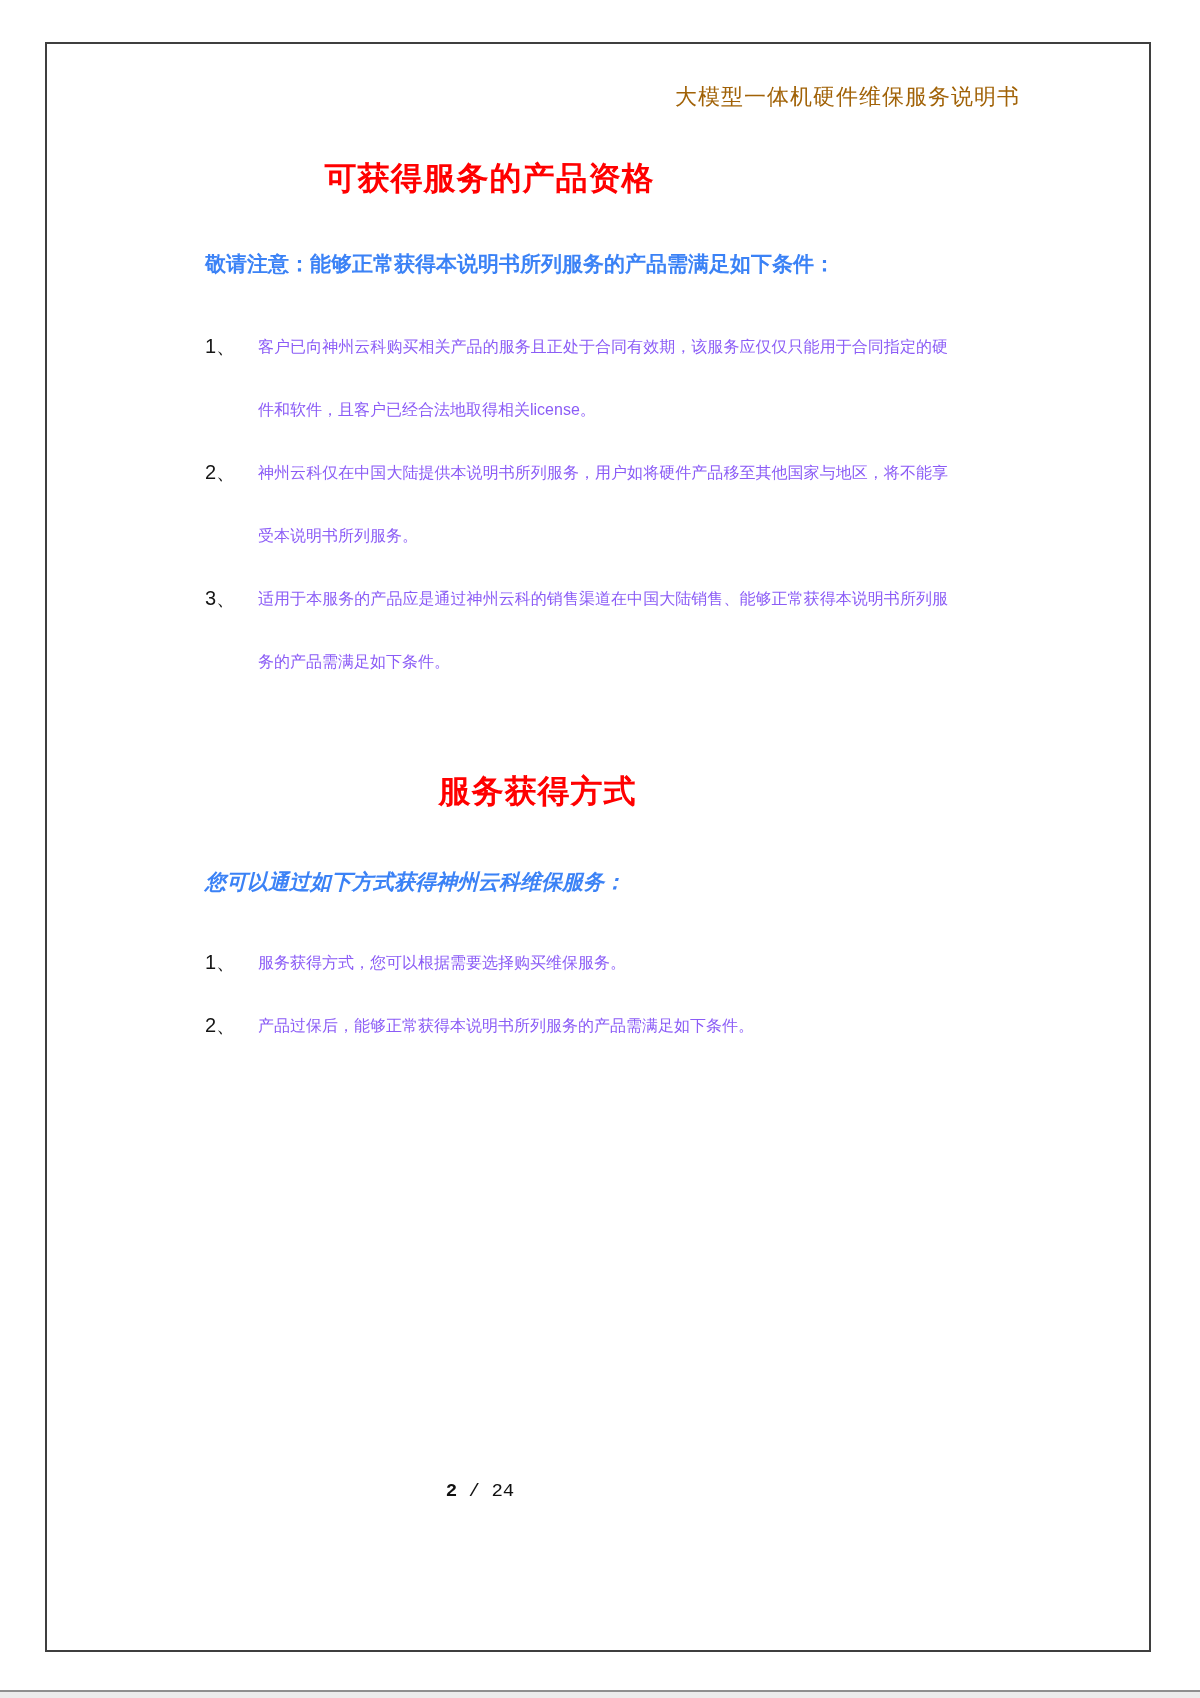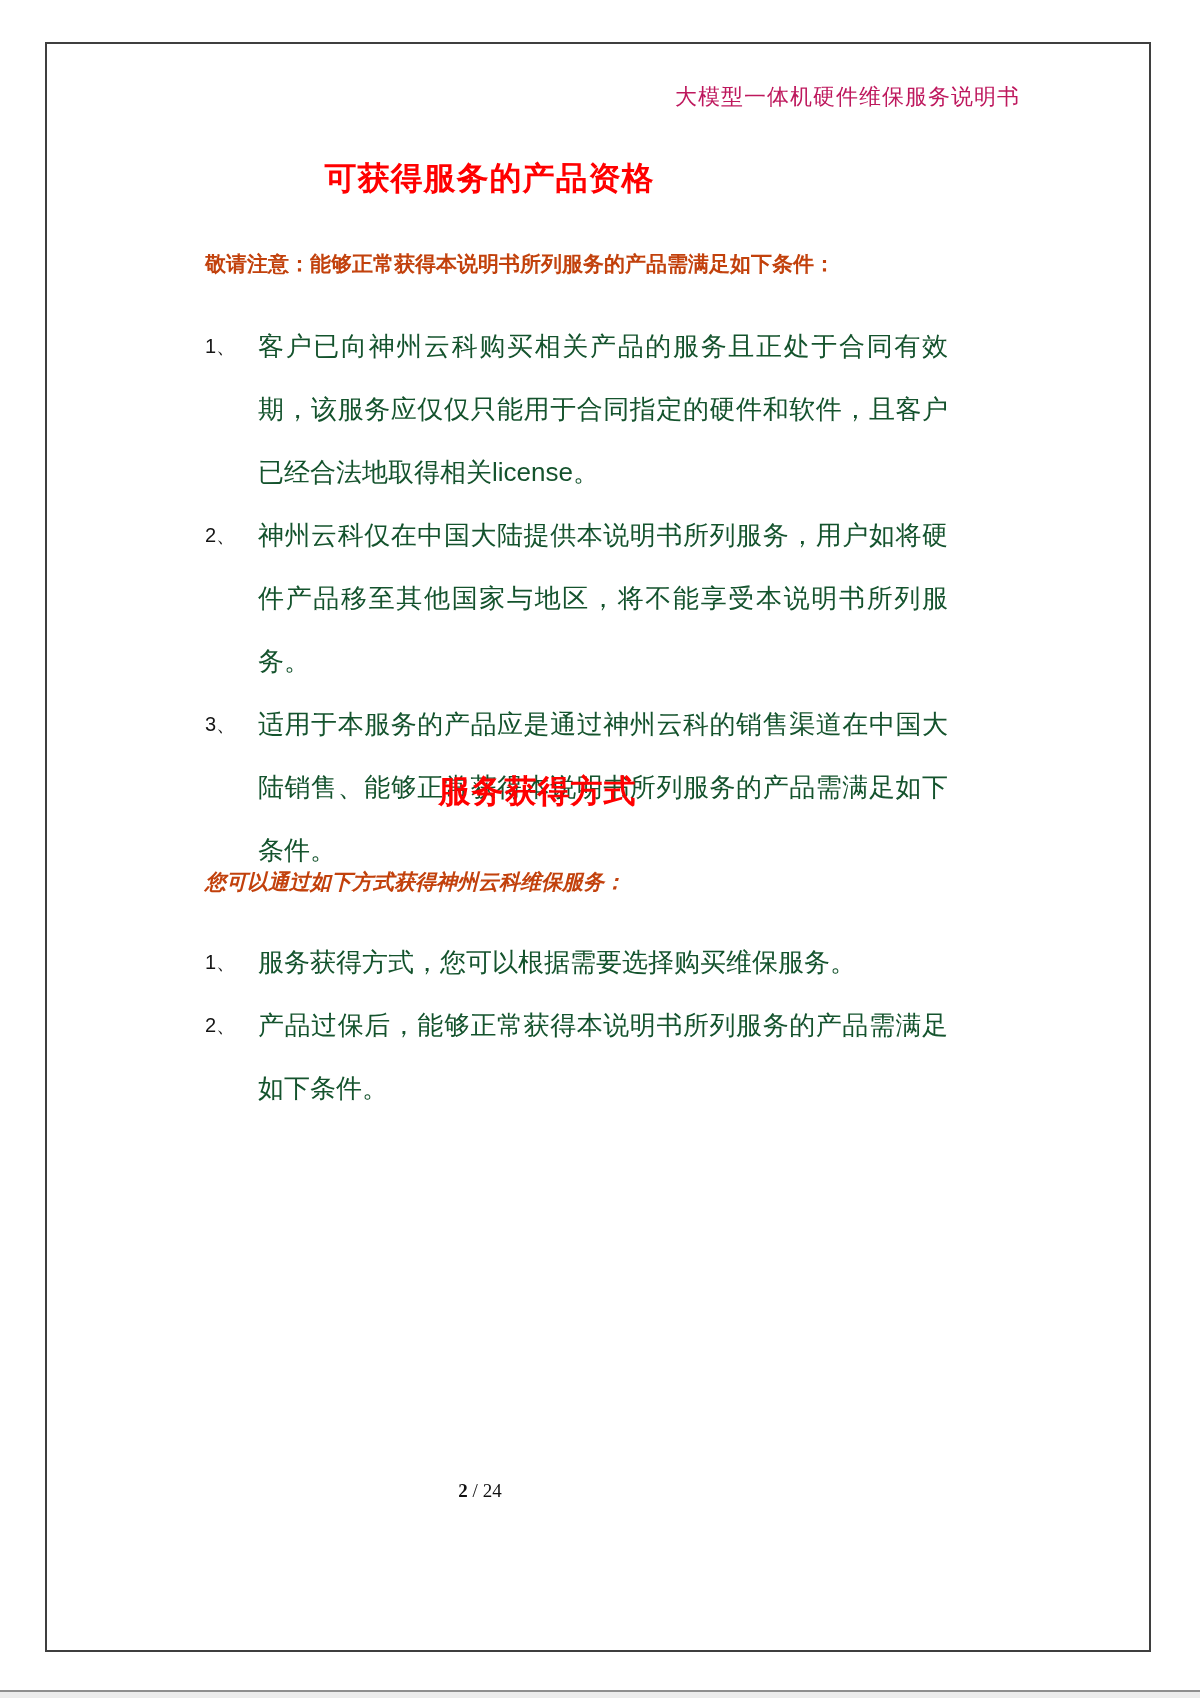--- a/index.html
+++ b/index.html
@@ -26,21 +26,21 @@
     pointer-events: none;
   }
   .doc-header {
     position: absolute;
     top: 82px;
     left: 200px;
     right: 180px;
     text-align: right;
     font-family: "Liberation Serif", "DejaVu Serif", serif;
     font-size: 22px;
-    color: #be185d;
+    color: #a16207;
     letter-spacing: 1px;
   }
   .section-title {
     position: absolute;
     left: 0;
     width: 979px;
     text-align: center;
     color: #ff0000;
     font-size: 32px;
     font-weight: 700;
@@ -48,21 +48,21 @@
     letter-spacing: 1px;
   }
   .title-1 { top: 160px; }
   .title-2 { top: 773px; padding-left: 48px; }
   .section-intro {
     position: absolute;
     left: 205px;
     width: 790px;
     font-size: 21px;
     font-weight: 700;
-    color: #c2410c;
+    color: #3b82f6;
     line-height: 28px;
   }
   .intro-1 { top: 250px; }
   .intro-2 { top: 868px; font-style: italic; }
   .num-list {
     position: absolute;
     left: 205px;
     width: 760px;
   }
   .list-1 { top: 315px; }
@@ -73,32 +73,32 @@
   }
   .list-item .num {
     flex: none;
     width: 53px;
     font-size: 20px;
     line-height: 63px;
     color: #161616;
   }
   .list-item .txt {
     width: 690px;
-    font-size: 26px;
+    font-size: 16px;
     line-height: 63px;
     text-align: justify;
-    color: #14532d;
+    color: #8b5cf6;
   }
   .doc-footer {
     position: absolute;
     top: 1480px;
     left: 0;
     width: 960px;
     text-align: center;
-    font-family: Liberation Serif, serif;
+    font-family: Liberation Mono, monospace;
     font-size: 19px;
     color: #111111;
   }
   .doc-footer .pg-num { font-weight: 700; }
   .page-bottom-edge {
     position: absolute;
     left: 0;
     right: 0;
     bottom: 0;
     height: 6px;

